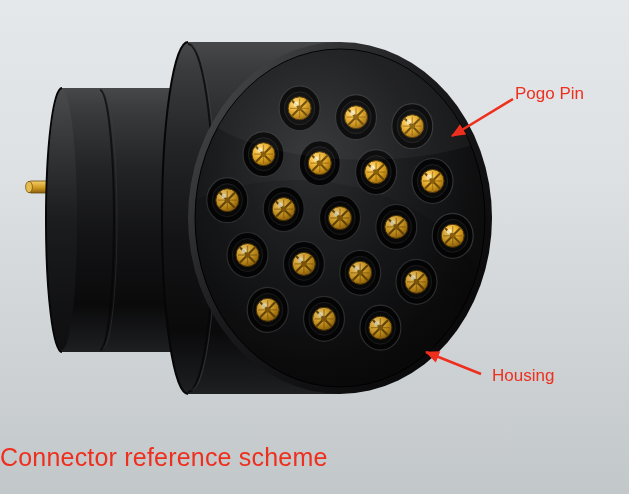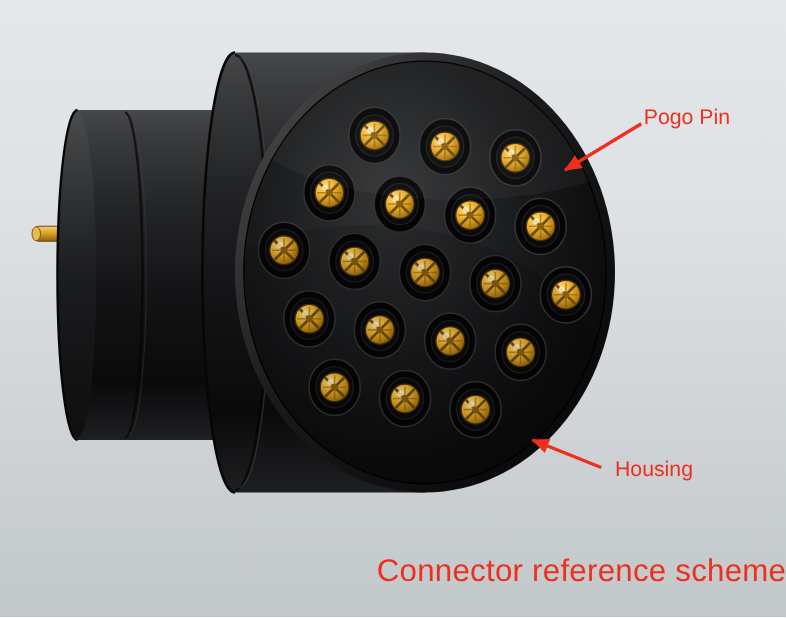--- a/index.html
+++ b/index.html
@@ -21,21 +21,21 @@
     font-size:17px;
     line-height:20px;
     white-space:nowrap;
     user-select:none;
   }
   .pogo-label{left:515px;top:84px;}
   .housing-label{left:492px;top:366px;}
   .caption{
     position:absolute;
     left:0;right:0;top:443px;
-    text-align:right;
+    text-align:left;
     color:var(--annotation-red,#ef2f1e);
     font-size:25px;
     letter-spacing:0.2px;
   }
 </style>
 </head>
 <body>
 
 <div class="stage">
 

